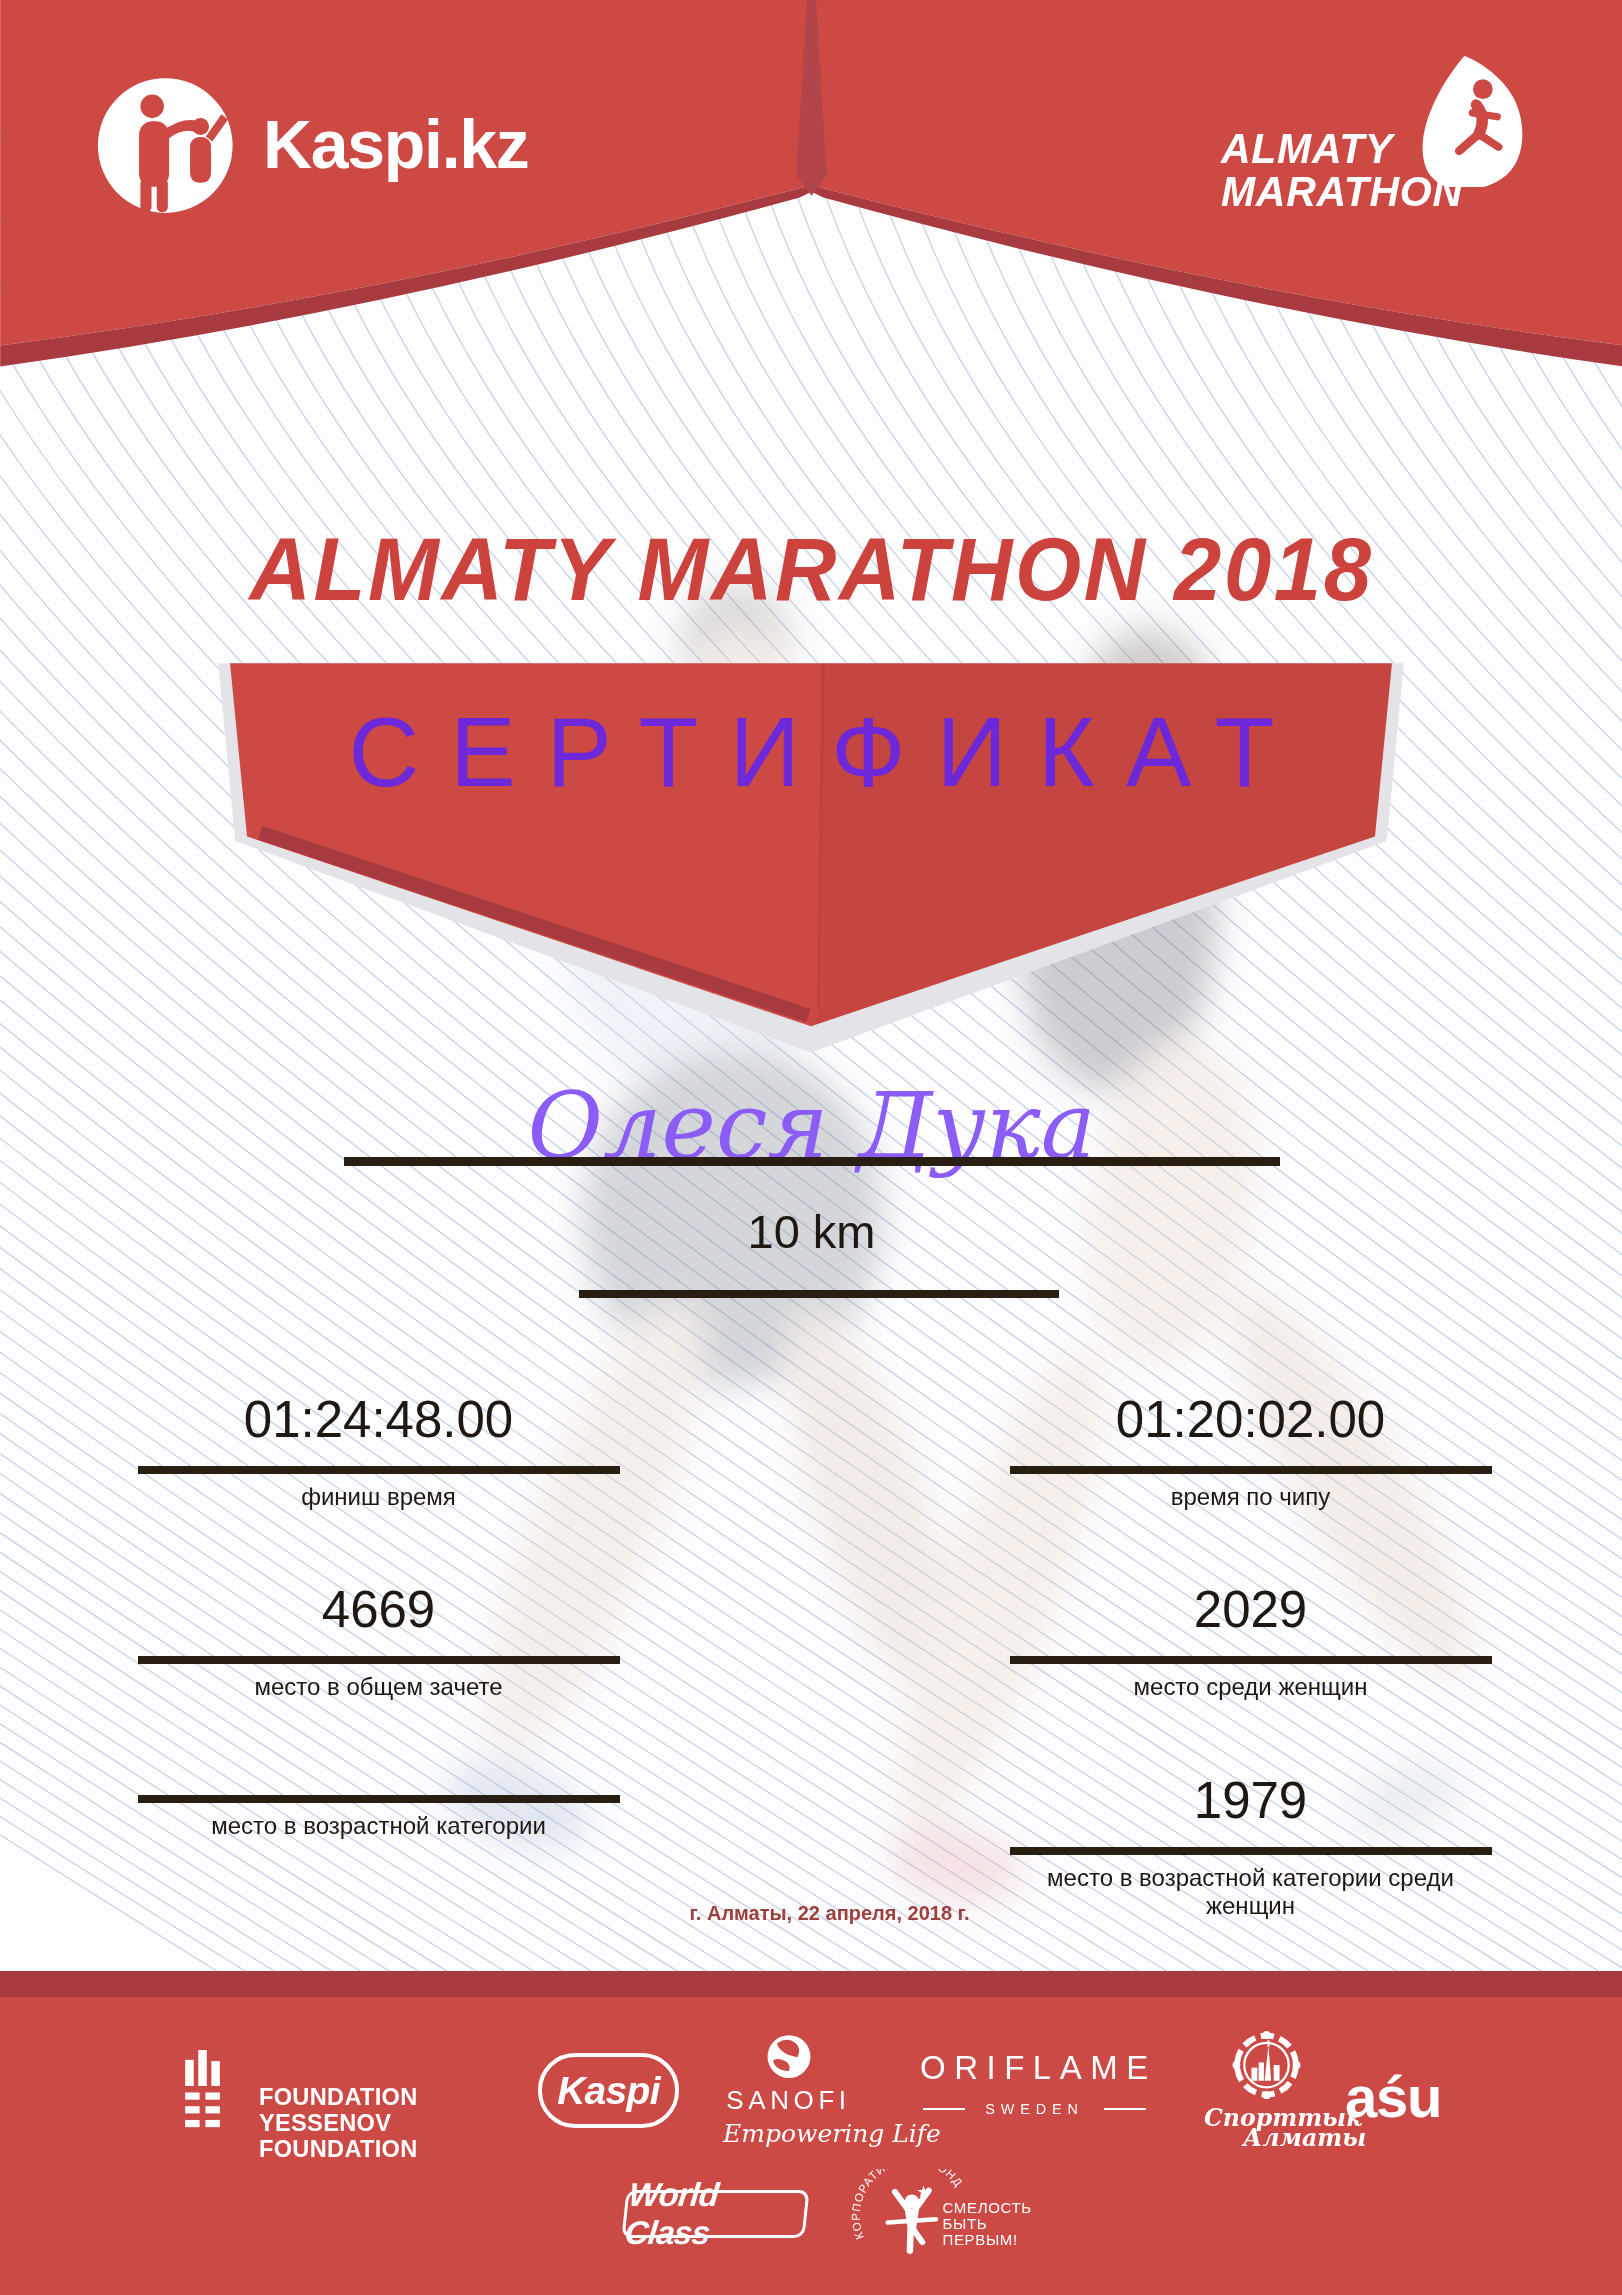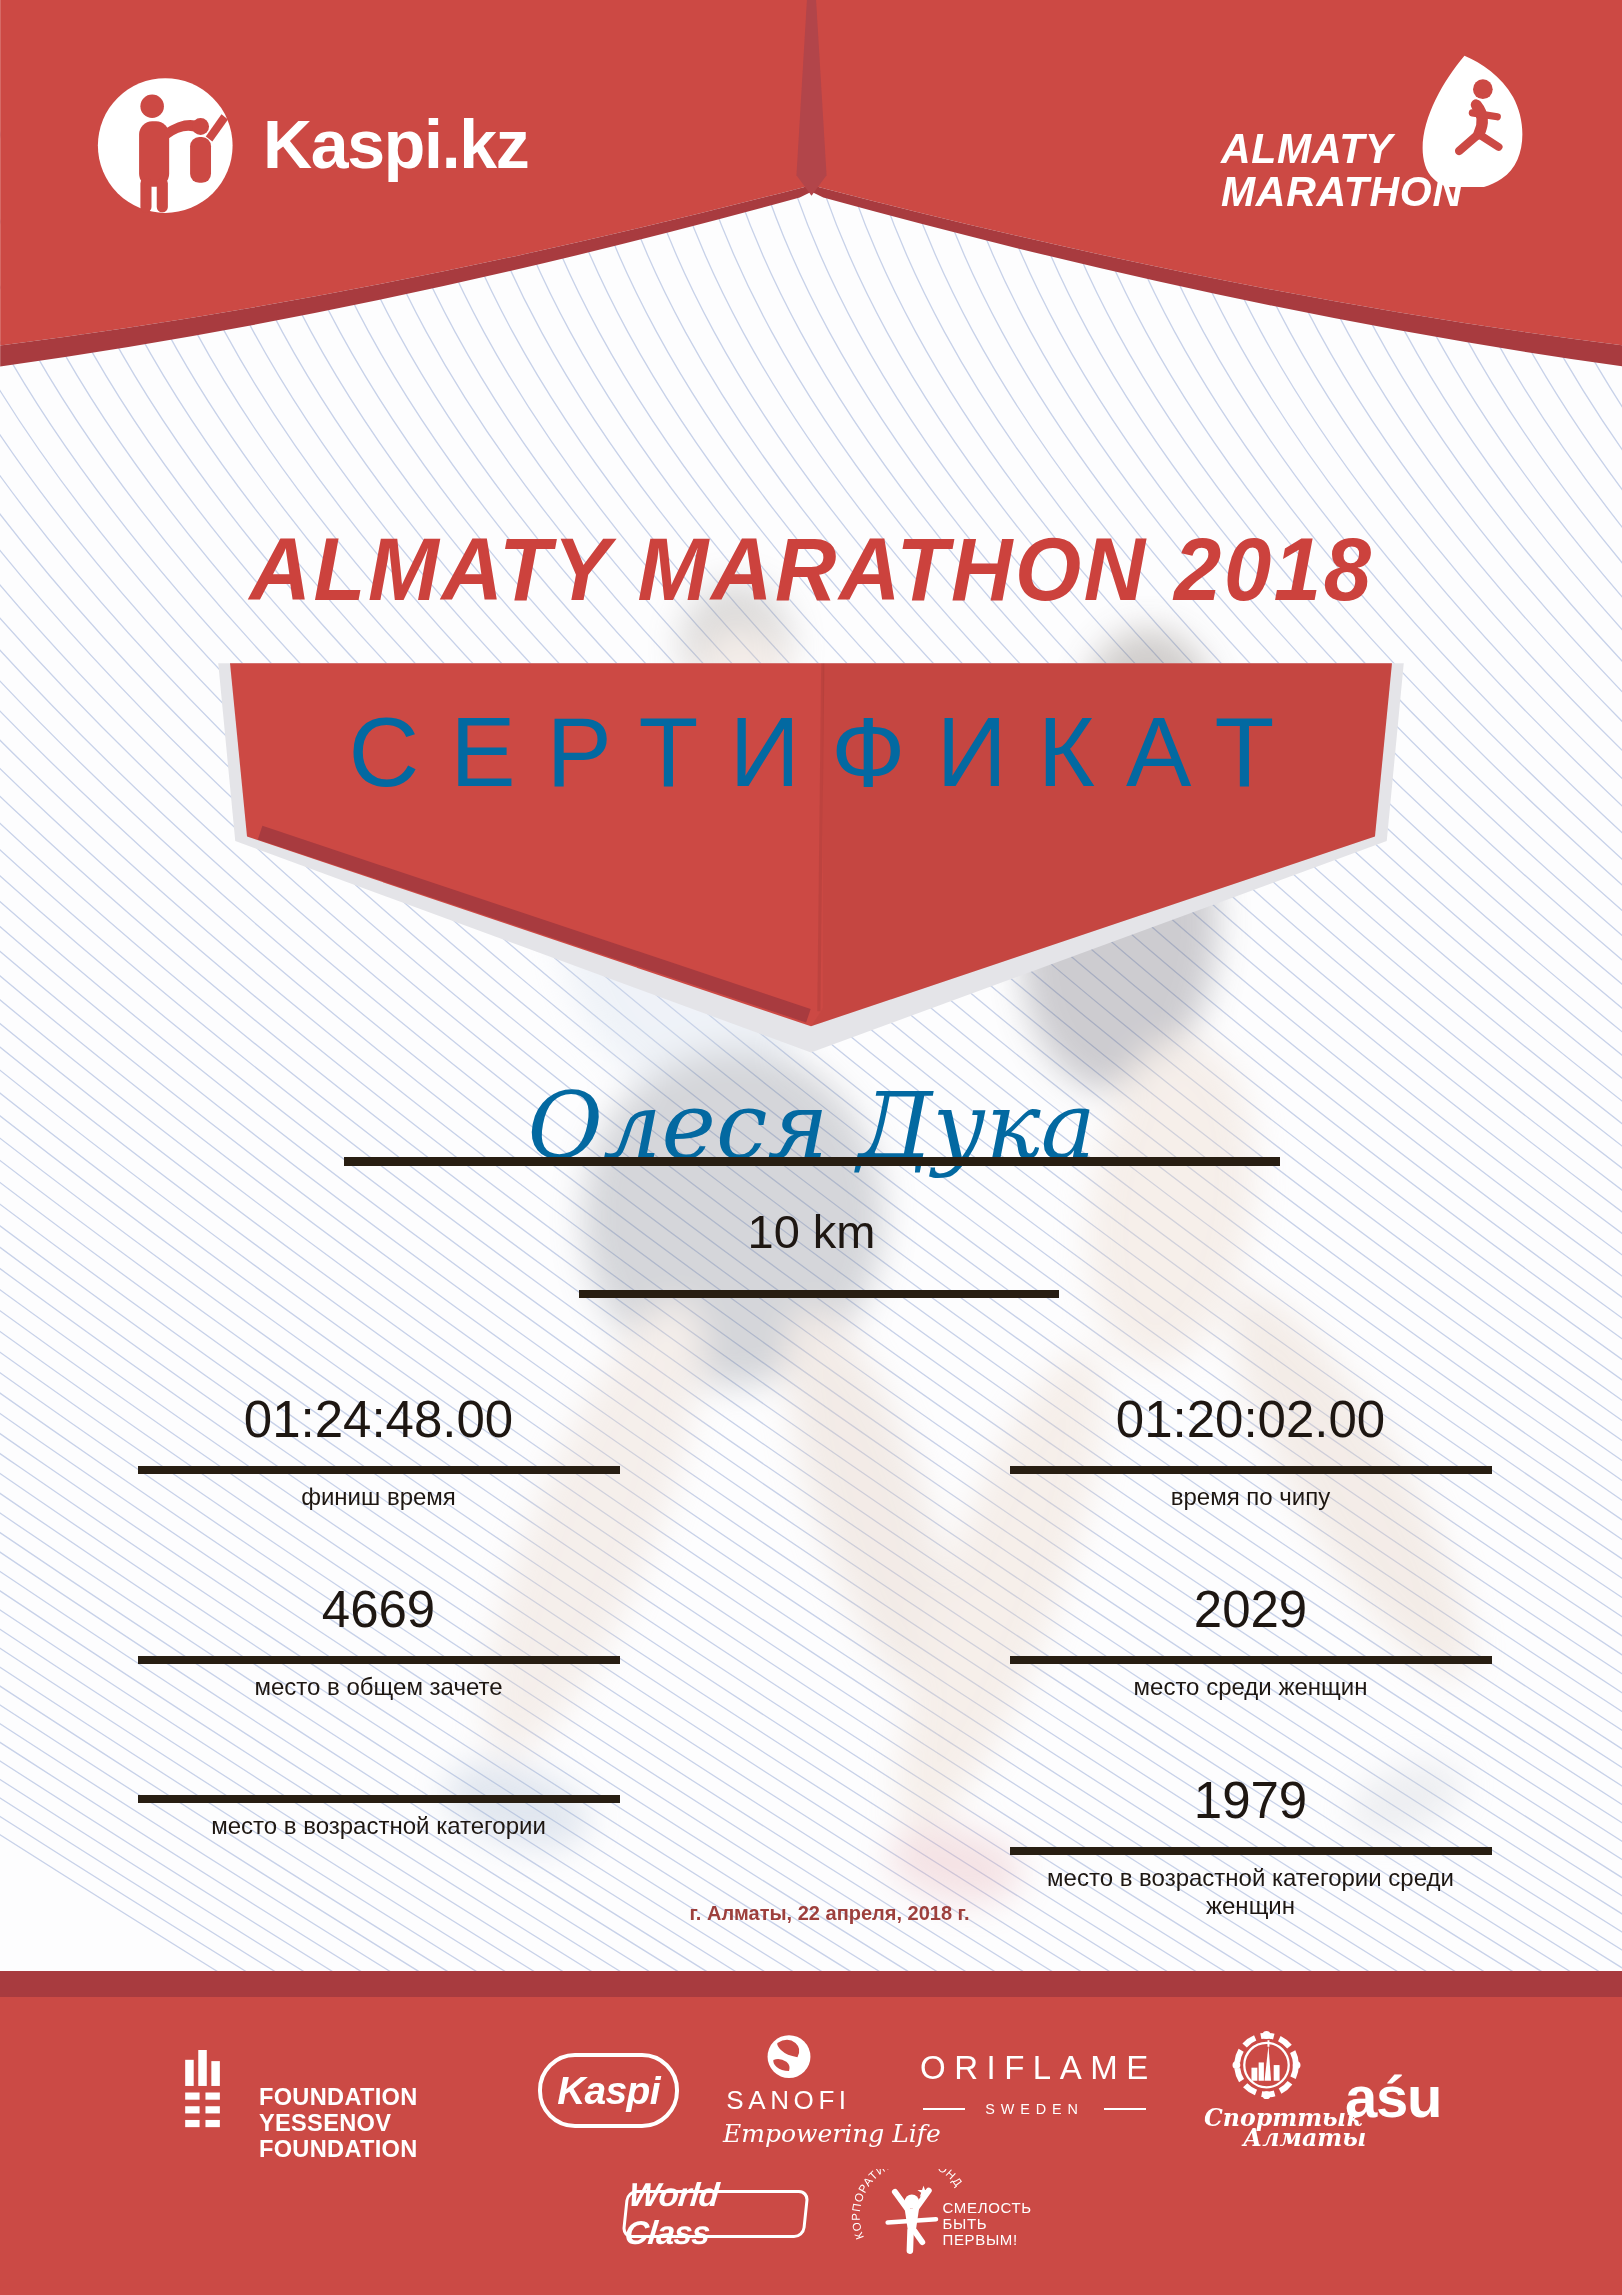--- a/index.html
+++ b/index.html
@@ -26,28 +26,28 @@
   
   .main-title{
     position:absolute;left:0;top:521px;width:100%;text-align:center;
     font-size:85px;font-weight:700;font-style:italic;letter-spacing:2.6px;
     color:#cc423d;transform:scaleY(1.05);
   }
 
   
   #cert-banner{position:absolute;left:196px;top:648px;width:1230px;height:432px;}
   .cert-label{
-    position:absolute;left:0;top:696px;width:100%;text-align:center;color:#0369a1;
+    position:absolute;left:0;top:696px;width:100%;text-align:center;color:#6d28d9;
     font-size:98px;font-weight:400;letter-spacing:31px;text-indent:31px;
   }
 
   
   .runner-name{
     position:absolute;left:0;top:1073px;width:100%;text-align:center;
-    font-family:"DejaVu Serif",serif;font-style:italic;font-size:92px;color:#0369a1;
+    font-family:"DejaVu Serif",serif;font-style:italic;font-size:92px;color:#8b5cf6;
   }
   .bar{position:absolute;height:8.5px;background:#281e12;}
   .name-bar{left:344px;width:936px;top:1157px;}
   .distance{
     position:absolute;left:0;top:1204px;width:100%;text-align:center;
     font-size:47px;color:#1e1712;
   }
   .distance-bar{left:579px;width:480px;top:1290px;height:7.9px;}
 
   

